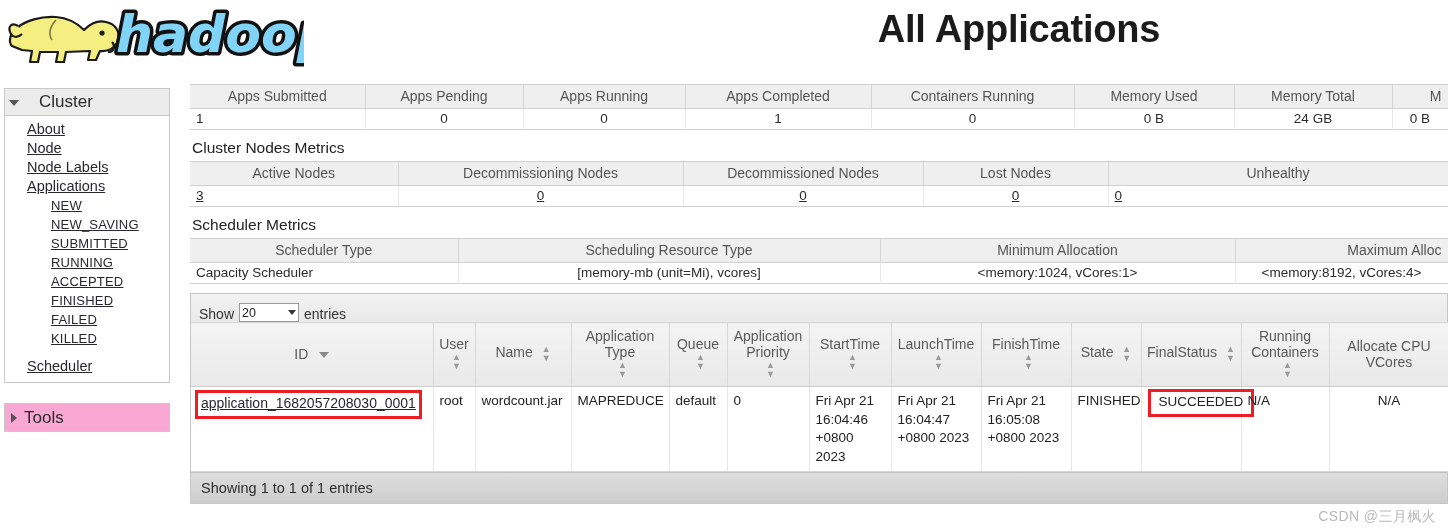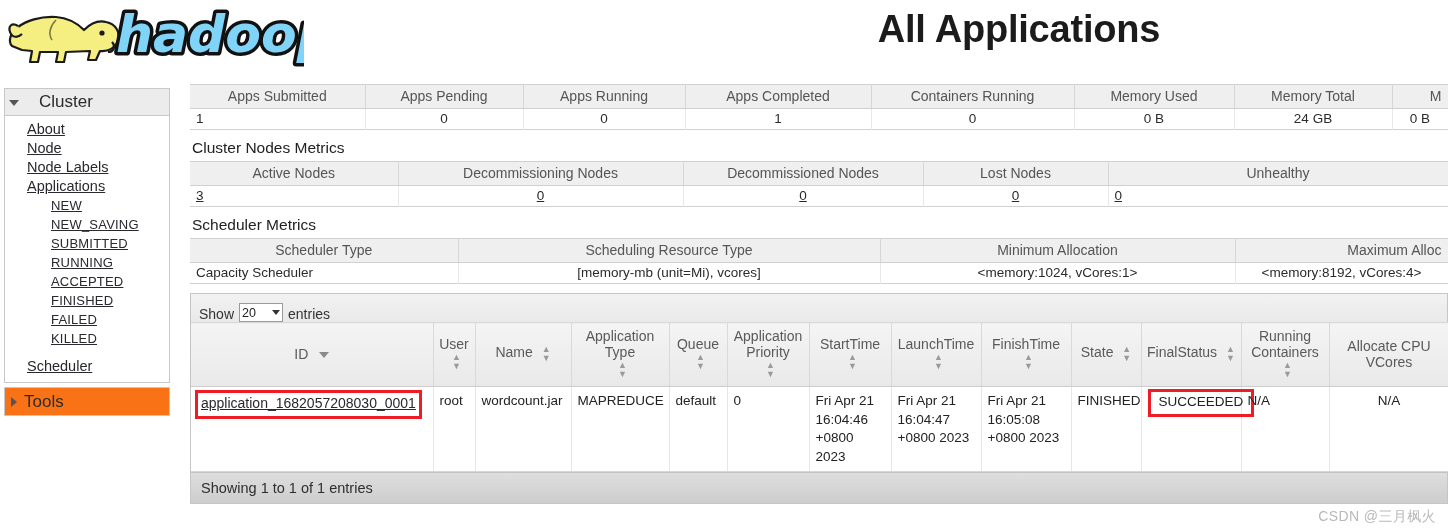--- a/index.html
+++ b/index.html
@@ -63,23 +63,23 @@
     font-size: 14.5px; color: #28282e;
     text-decoration: underline;
     padding: 1px 0 1px 22px;
     line-height: 17px;
     white-space: nowrap;
     cursor: pointer;
   }
   .nav-link.sub { padding-left: 46px; font-size: 13px; letter-spacing: 0.2px; }
   .nav-spacer { height: 9px; }
   #tools-block {
-    margin-top: 4px;
+    margin-top: 20px;
     border: 1px solid #c8c8c8;
-    background: #f97316;
+    background: #f9a8d4;
     height: 29px;
     display: flex; align-items: center; gap: 7px;
     padding-left: 6px;
     font-size: 17px; color: #2b2b2b;
   }
 
   
   #main {
     position: absolute; left: 190px; top: 84px;
     width: 1258px;
@@ -139,21 +139,21 @@
     padding: 4px 0 0 8px;
     font-size: 14px; color: #333;
     background: linear-gradient(#f2f2f2, #e9e9e9);
     display: flex; align-items: flex-end; gap: 5px;
   }
   .length-select {
     border: 1px solid #9a9a9a;
     background: #fff;
     font-size: 12.5px;
     font-family: "Liberation Sans", sans-serif;
-    height: 19px; width: 44px;
+    height: 19px; width: 60px;
     padding: 0 2px;
     color: #222;
     display: inline-flex; align-items: center; justify-content: space-between;
     cursor: pointer;
   }
   .length-select .sel-caret {
     width: 0; height: 0;
     border-left: 4px solid transparent;
     border-right: 4px solid transparent;
     border-top: 5px solid #333;

